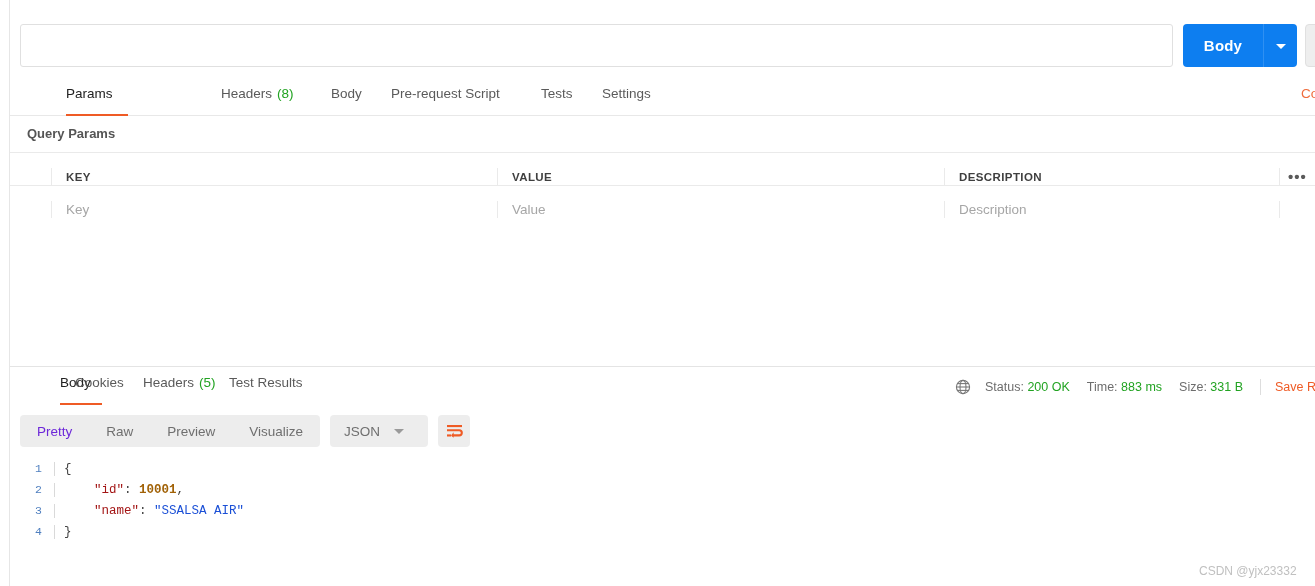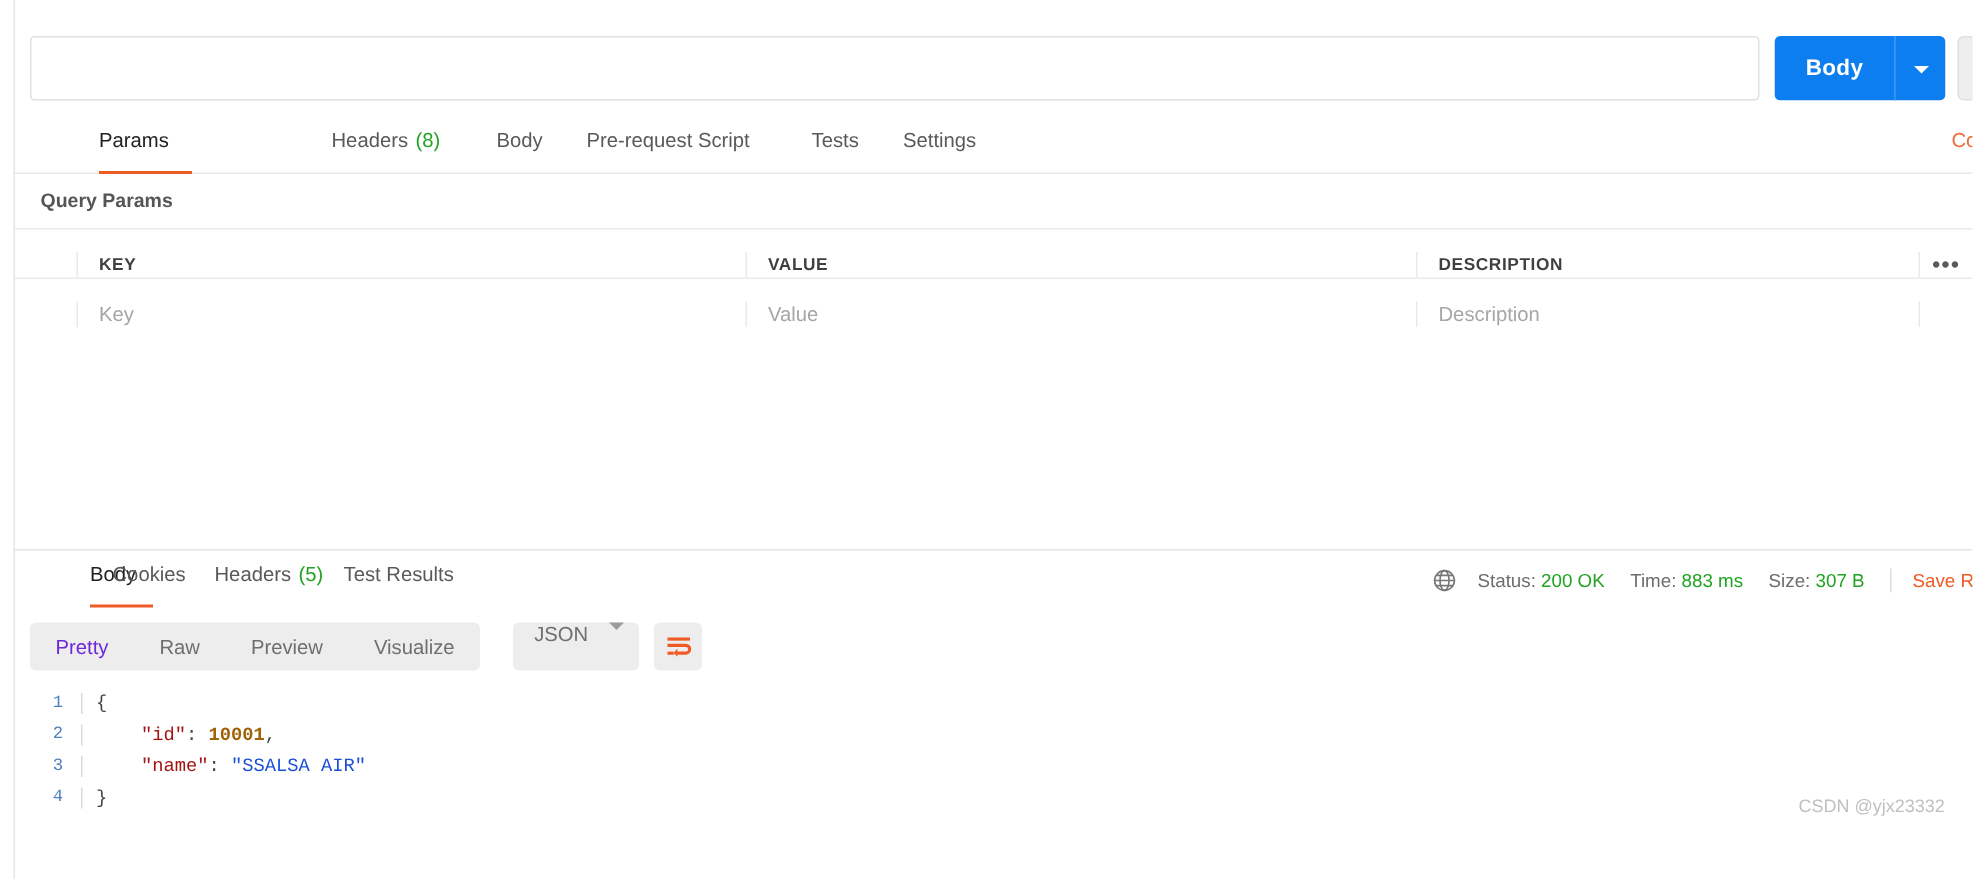--- a/index.html
+++ b/index.html
@@ -204,25 +204,24 @@
     display: flex; background: #ededed; border-radius: 4px;
     height: 32px; align-items: center;
   }
   .seg {
     padding: 0 17px; height: 32px;
     display: flex; align-items: center;
     font-size: 13.5px; color: #6f6f6f; cursor: pointer;
   }
   .seg.active { color: #6d28d9; }
   .json-select {
-    display: flex; align-items: flex-start;
+    display: flex; align-items: center;
     background: #ededed; border-radius: 4px;
-    height: 32px; padding: 0 10px 0 14px; gap: 14px;
-    cursor: pointer;
-    margin-left: 12px;
+    height: 32px; padding: 0 24px 0 14px; gap: 14px;
+    cursor: pointer;
   }
   .json-select .txt { font-size: 13.5px; color: #6f6f6f; }
   .wrap-btn {
     width: 32px; height: 32px;
     background: #ededed; border-radius: 4px;
     display: flex; align-items: center; justify-content: center;
     cursor: pointer;
   }
 
   
@@ -243,21 +242,21 @@
     border-left: 1px solid #d9d9d9;
     padding-left: 9px;
     color: #333333;
   }
   .tok-punct { color: #444444; }
   .tok-key   { color: #a31515; }
   .tok-num   { color: #a16207; font-weight: bold; }
   .tok-str   { color: #1a4fd6; }
 
   .watermark {
-    position: absolute; left: 1199px; top: 530px;
+    position: absolute; left: 1199px; top: 564px;
     font-size: 12px; color: #c0c0c0;
     white-space: nowrap;
     text-align: center;
   }
 </style>
 </head>
 <body>
 
 <div id="app">
 
@@ -339,21 +338,21 @@
   <div class="meta">
     <svg class="globe" viewBox="0 0 16 16">
       <circle cx="8" cy="8" r="6.6" fill="none" stroke="#777" stroke-width="1.1"></circle>
       <ellipse cx="8" cy="8" rx="3" ry="6.6" fill="none" stroke="#777" stroke-width="1.1"></ellipse>
       <line x1="1.4" y1="8" x2="14.6" y2="8" stroke="#777" stroke-width="1.1"></line>
       <line x1="2.4" y1="4.6" x2="13.6" y2="4.6" stroke="#777" stroke-width="1.1"></line>
       <line x1="2.4" y1="11.4" x2="13.6" y2="11.4" stroke="#777" stroke-width="1.1"></line>
     </svg>
     <span class="meta-item"><span>Status:</span> <span class="val">200 OK</span></span>
     <span class="meta-item"><span>Time:</span> <span class="val">883 ms</span></span>
-    <span class="meta-item"><span>Size:</span> <span class="val">307 B</span></span>
+    <span class="meta-item"><span>Size:</span> <span class="val">331 B</span></span>
     <span class="meta-div"></span>
     <span class="save-resp">Save R</span>
   </div>
 
   <div class="fmt-bar">
     <div class="seg-group">
       <div class="seg active">Pretty</div>
       <div class="seg">Raw</div>
       <div class="seg">Preview</div>
       <div class="seg">Visualize</div>

